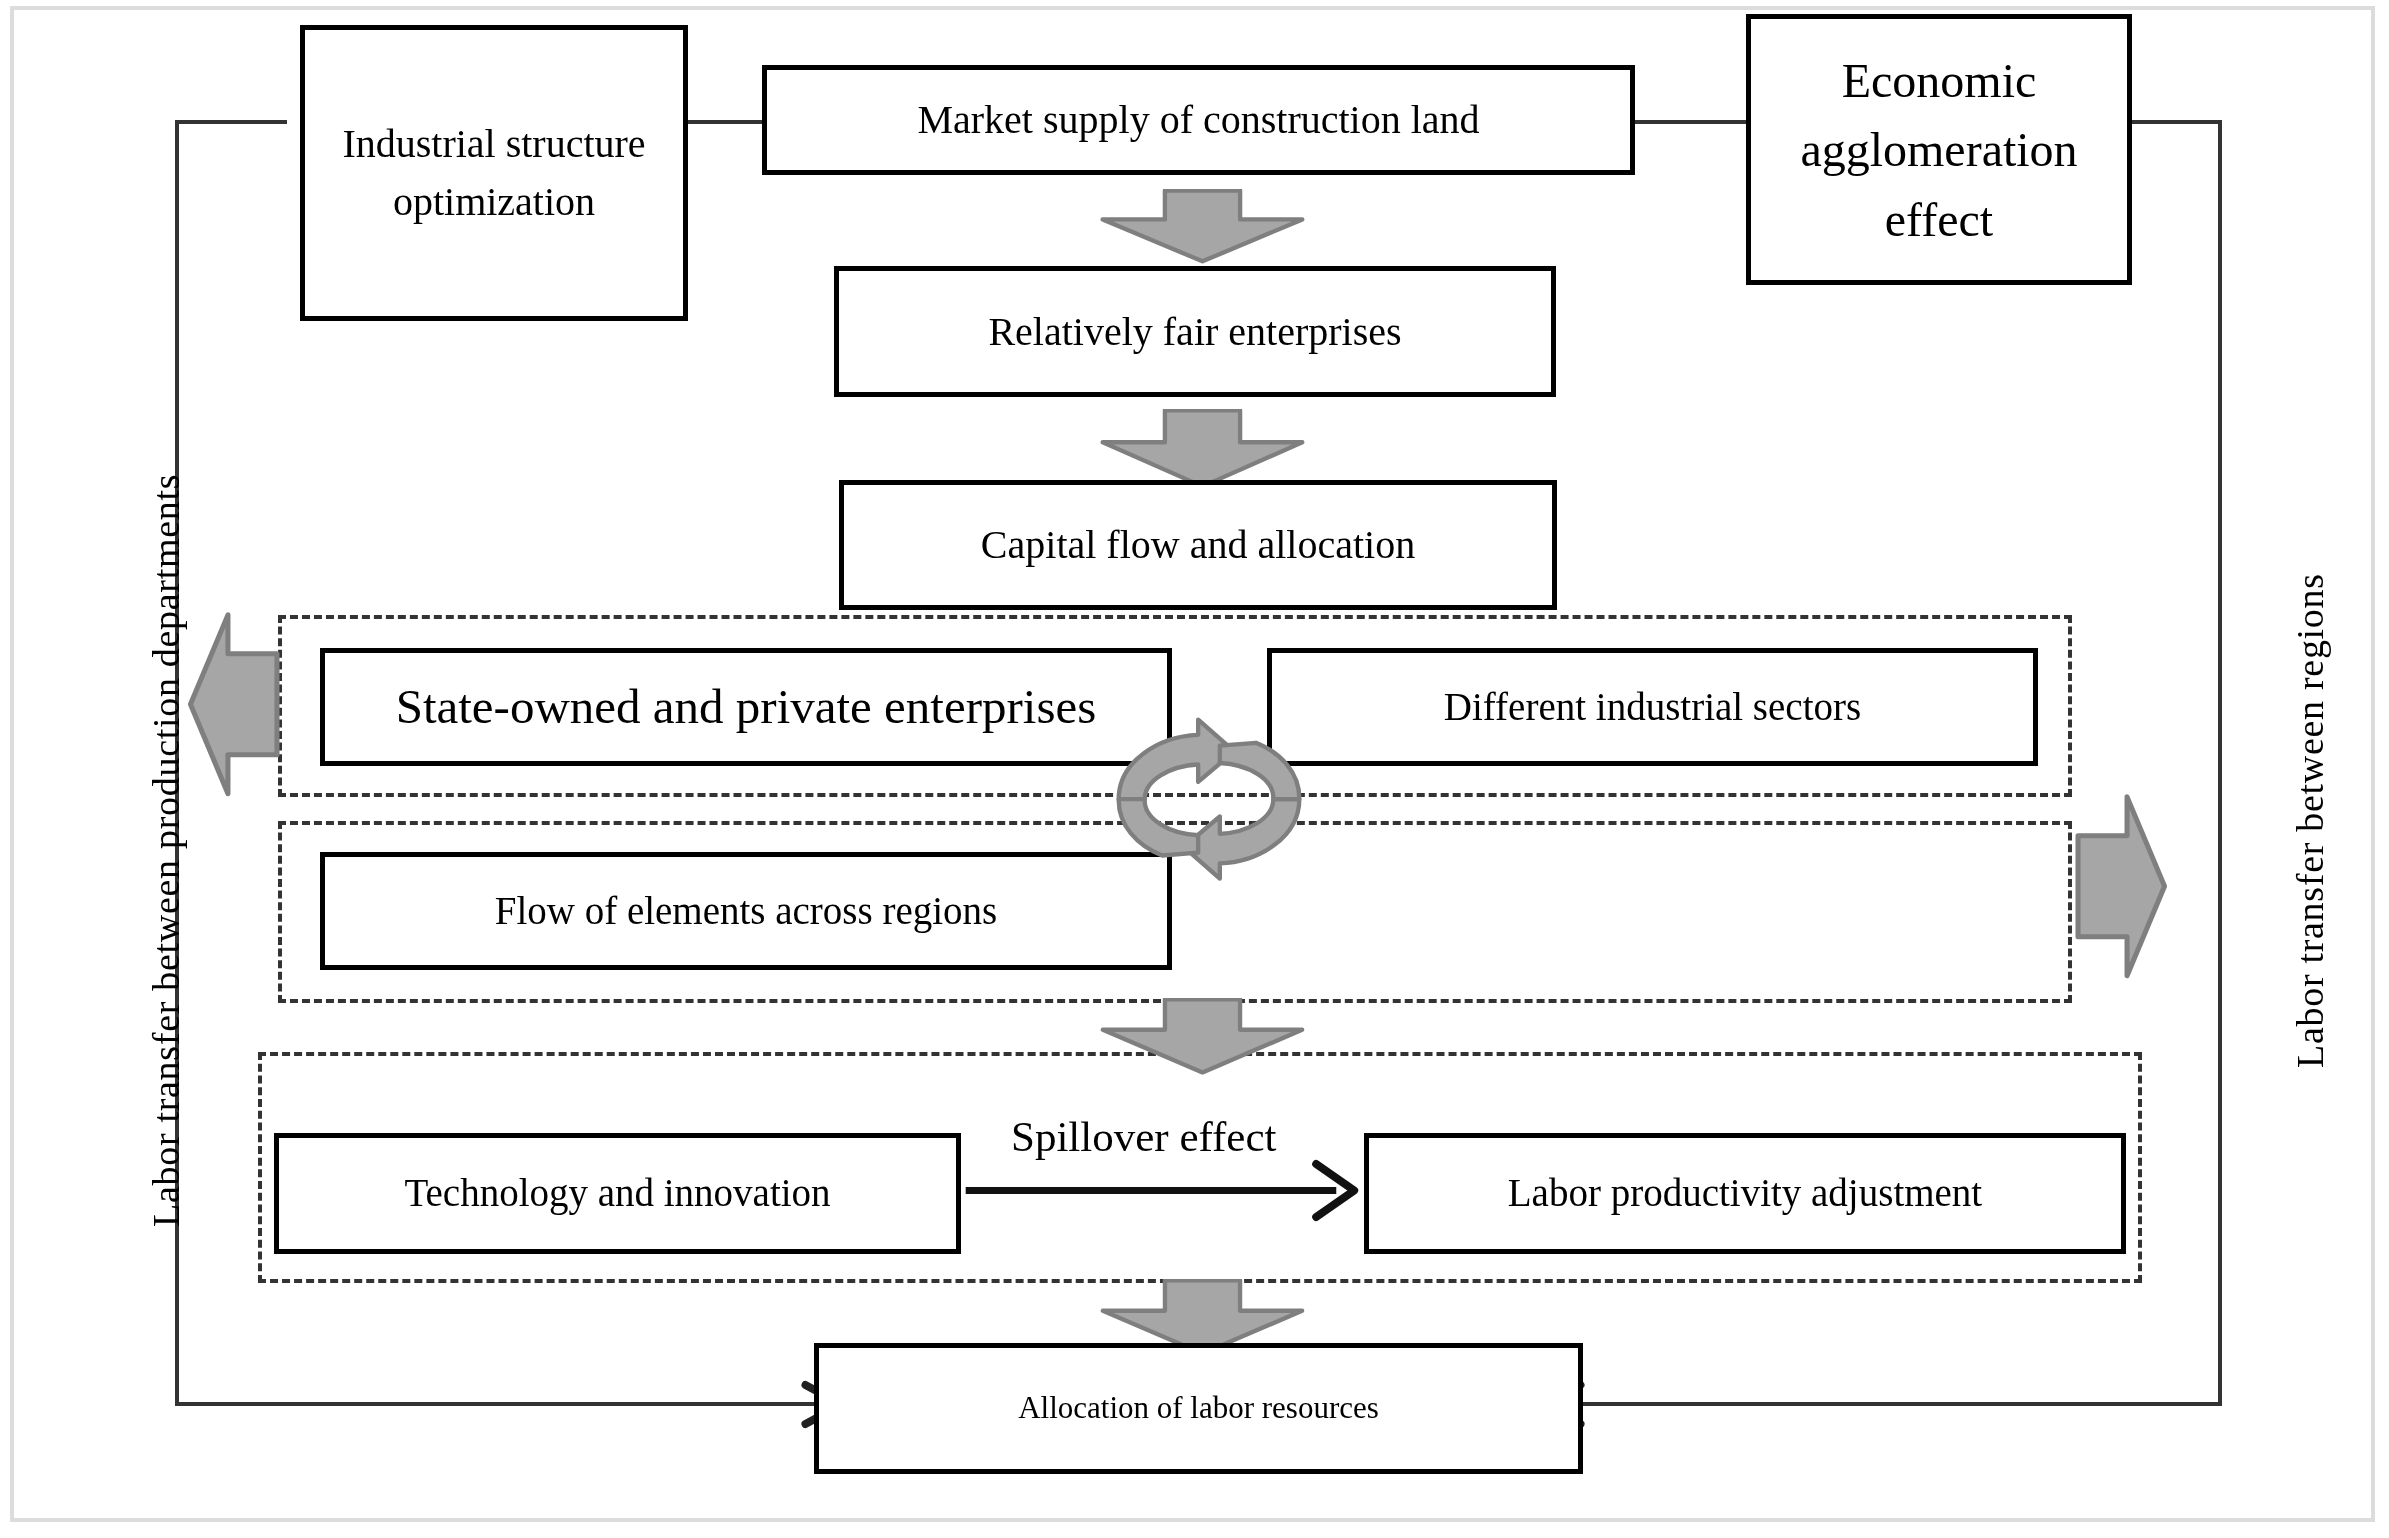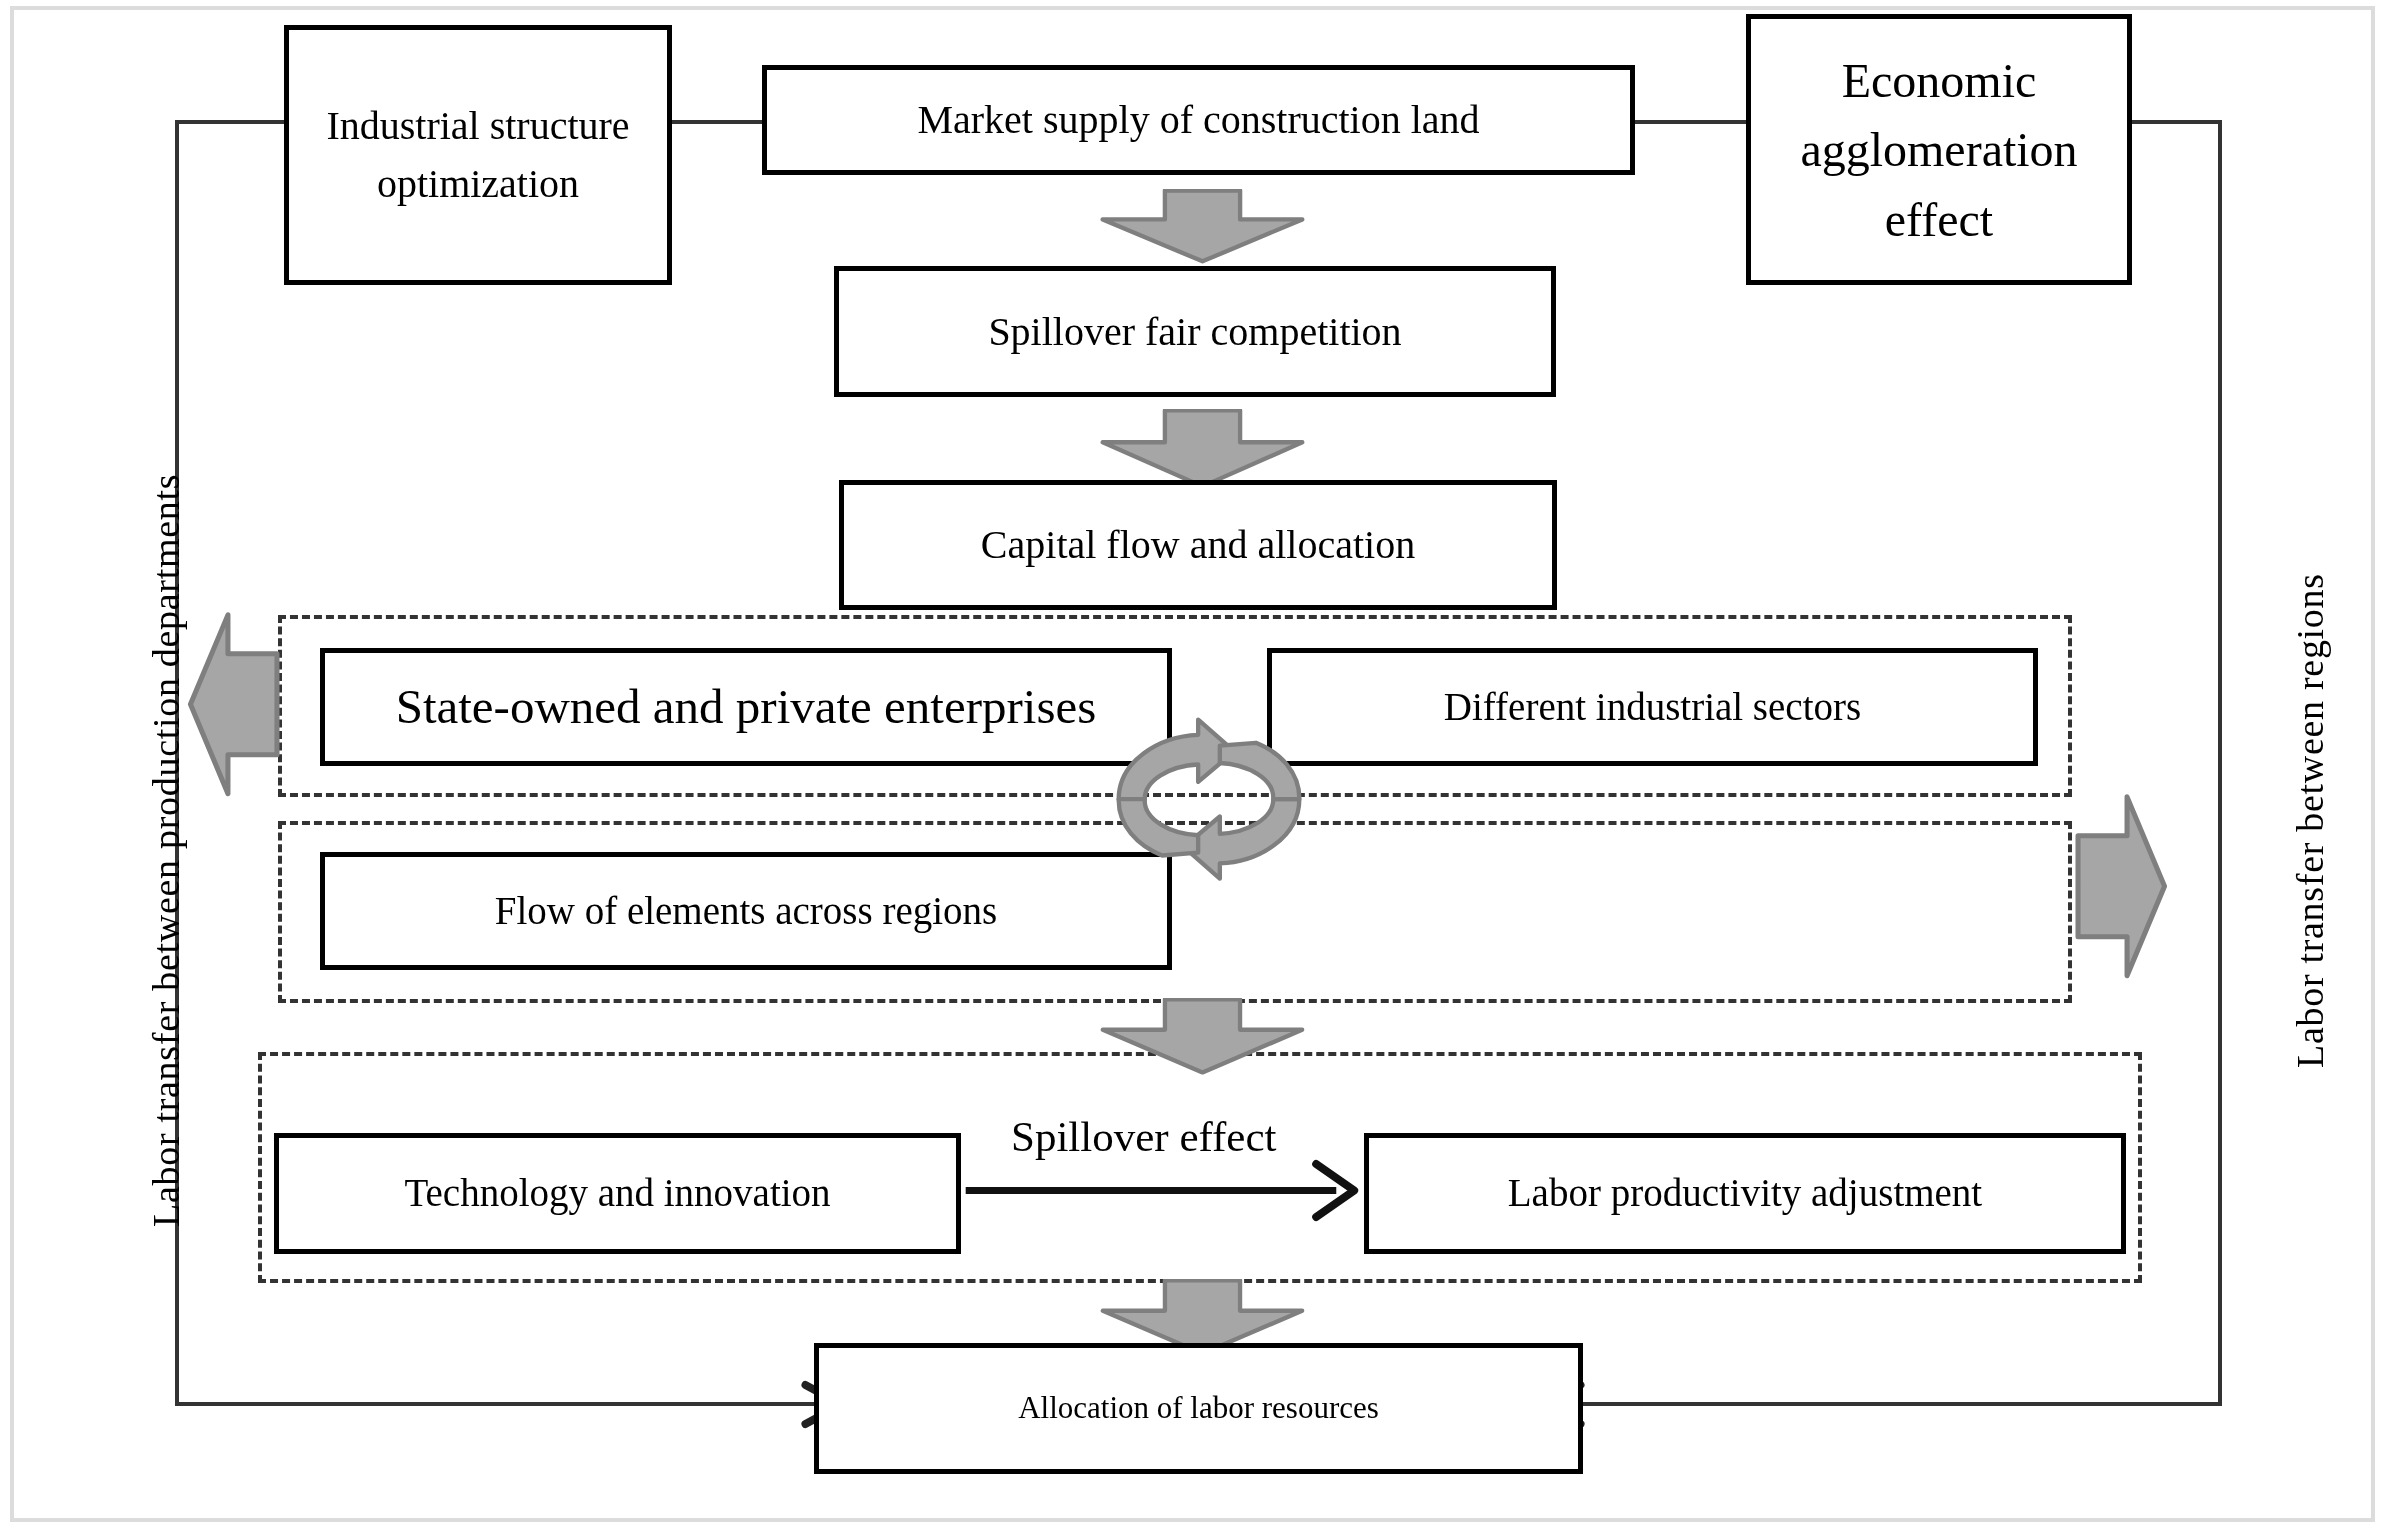--- a/index.html
+++ b/index.html
@@ -104,38 +104,38 @@
   <div class="hline" style="left:1581px;top:1402px;width:641px;"></div>
 
   <svg class="thinarrow" style="left:1530px;top:1372px;" width="65" height="65" viewBox="0 0 90 90">
     <polyline points="70,18 20,45 70,72" fill="none" stroke="#222" stroke-width="11" stroke-linecap="round" stroke-linejoin="round"></polyline>
   </svg>
 
   <div class="hline" style="left:671px;top:120px;width:94px;"></div>
 
   <div class="hline" style="left:1633px;top:120px;width:116px;"></div>
 
-  <div class="box thick" style="left:284px;top:25px;width:388px;height:260px;font-size:40px;padding:0 20px;">
+  <div class="box thick" style="left:300px;top:25px;width:388px;height:296px;font-size:40px;padding:0 20px;">
     <span>Industrial structure optimization</span>
   </div>
 
   <div class="box thick" style="left:762px;top:65px;width:873px;height:110px;font-size:40px;">
     <span>Market supply of construction land</span>
   </div>
 
   <div class="box thick" style="left:1746px;top:14.4px;width:386px;height:271px;font-size:48px;padding:0 14.4px;">
     <span>Economic agglomeration effect</span>
   </div>
 
   <svg class="downarrow" style="left:1094px;top:189px;" width="217" height="76" viewBox="0 0 300 105">
     <polygon points="98,2 202,2 202,42 288,42 150,100 12,42 98,42" fill="#a6a6a6" stroke="#7f7f7f" stroke-width="6" stroke-linejoin="round"></polygon>
   </svg>
 
   <div class="box thick" style="left:834px;top:266px;width:722px;height:131px;font-size:40px;">
-    <span>Spillover fair competition</span>
+    <span>Relatively fair enterprises</span>
   </div>
 
   <svg class="downarrow" style="left:1094px;top:409px;" width="217" height="81" viewBox="0 0 300 112">
     <polygon points="98,2 202,2 202,46 288,46 150,107 12,46 98,46" fill="#a6a6a6" stroke="#7f7f7f" stroke-width="6" stroke-linejoin="round"></polygon>
   </svg>
 
   <div class="box thick" style="left:839px;top:480px;width:718px;height:130px;font-size:40px;">
     <span>Capital flow and allocation</span>
   </div>
 

